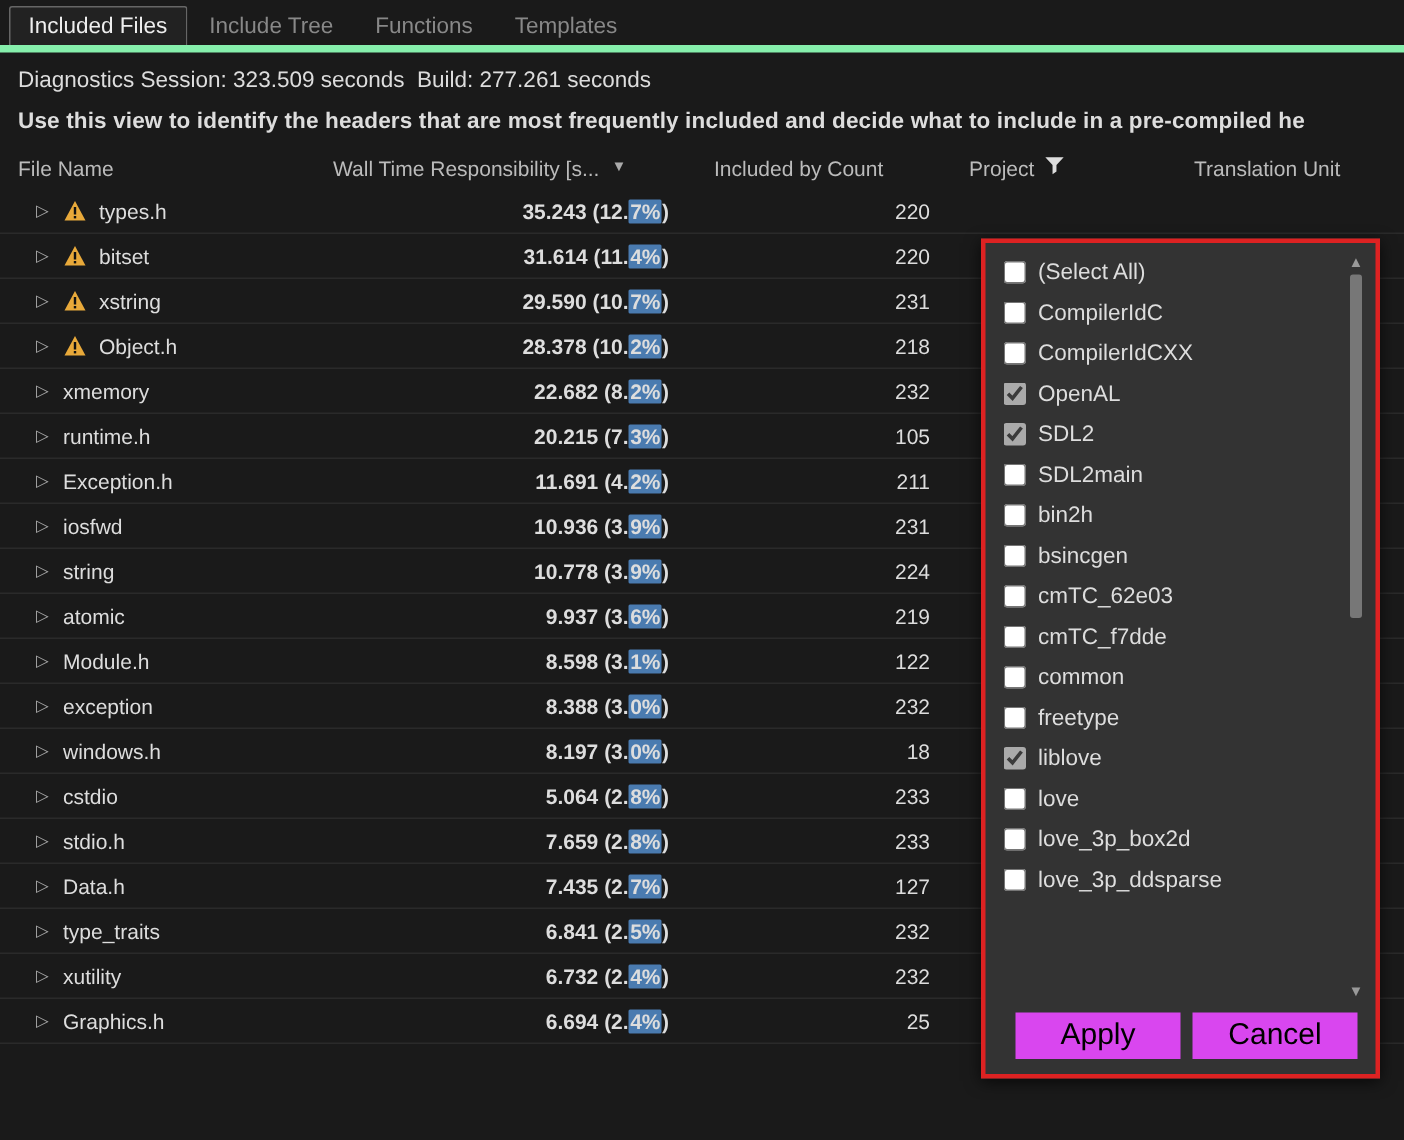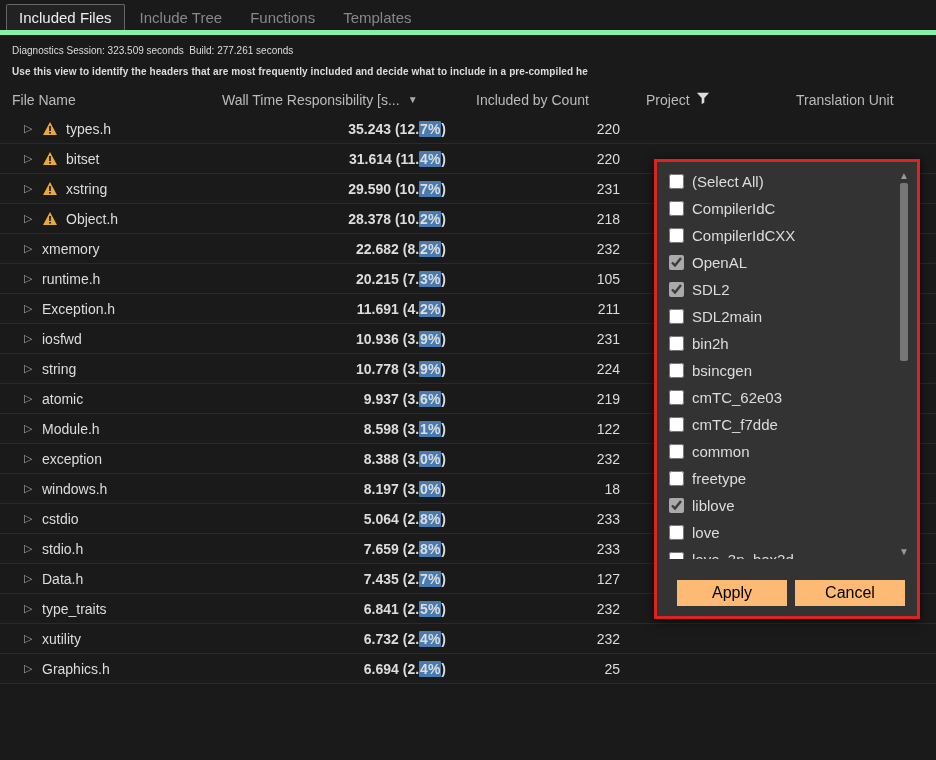--- a/index.html
+++ b/index.html
@@ -29,21 +29,21 @@
   }
   .tab.active {
     color: #eee;
     border-color: #666;
     background: #222;
     border-top-left-radius: 2px;
     border-top-right-radius: 2px;
   }
   .info {
     padding: 10px 12px 6px 12px;
-    font-size: 10px;
+    font-size: 15px;
   }
   .info .line1 { margin-bottom: 10px; }
   .info .line2 { font-weight: 600; letter-spacing: 0.1px; white-space: nowrap; overflow: hidden; }
   .columns {
     display: flex;
     padding: 8px 12px 6px 12px;
     color: #bbb;
     position: relative;
   }
   .col { display: flex; align-items: center; gap: 6px; }
@@ -69,21 +69,21 @@
   .warn-icon  { width:16px; height:16px; }
   .warn-icon svg { width:16px; height:16px; display:block; }
   .pct-hl {
     background:#4a7bb0;
     border-radius:1px;
     padding: 0 1px;
   }
   .filter-popup {
     position:absolute;
     left:654px; top:159px;
-    width:266px; height:460px;
+    width:266px; height:560px;
     background:#333;
     border:3px solid #d22;
     box-shadow:0 2px 10px rgba(0,0,0,0.7);
     display:flex; flex-direction:column;
     padding:6px 6px 2px 6px;
   }
   .filter-list {
     flex:1;
     overflow:hidden;
     position:relative;
@@ -106,27 +106,26 @@
     justify-content:space-between;
   }
   .scroll-arrow { color:#999; font-size:10px; cursor:pointer; }
   .scroll-thumb { width:8px; background:#777; border-radius:2px; height:46%; margin-top:2px; }
   .filter-buttons {
     display:flex; gap:8px;
     padding:6px 6px 8px 6px;
     justify-content:flex-end;
   }
   .filter-buttons button {
-    background:#fdba74; color:#000;
+    background:#d946ef; color:#000;
     border:none;
     padding:4px 0;
     width:110px;
-    font-size:16px;
+    font-size:20px;
     cursor:pointer;
-    margin-top:15px;
   }
 </style>
 </head>
 <body>
 
 <div class="tabs">
   <div class="tab active">Included Files</div>
   <div class="tab">Include Tree</div>
   <div class="tab">Functions</div>
   <div class="tab">Templates</div>

